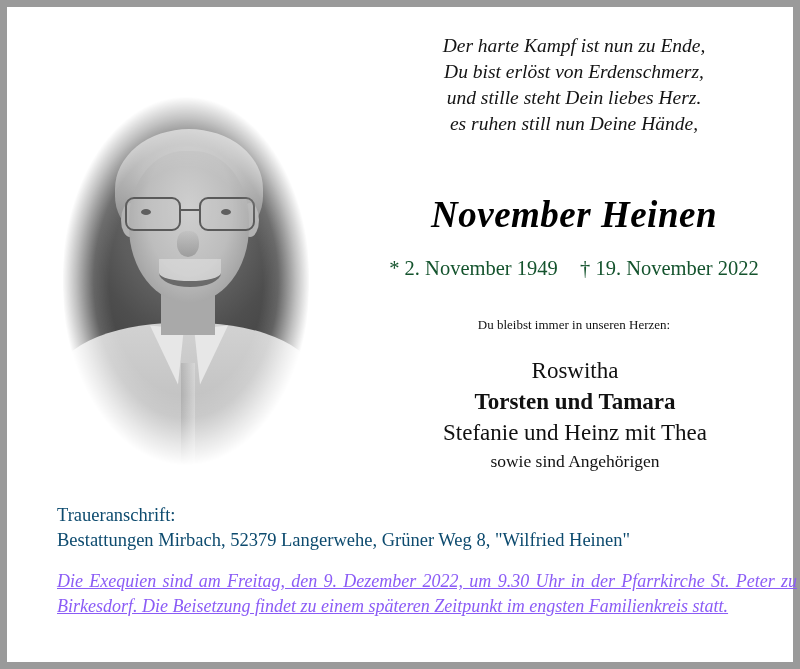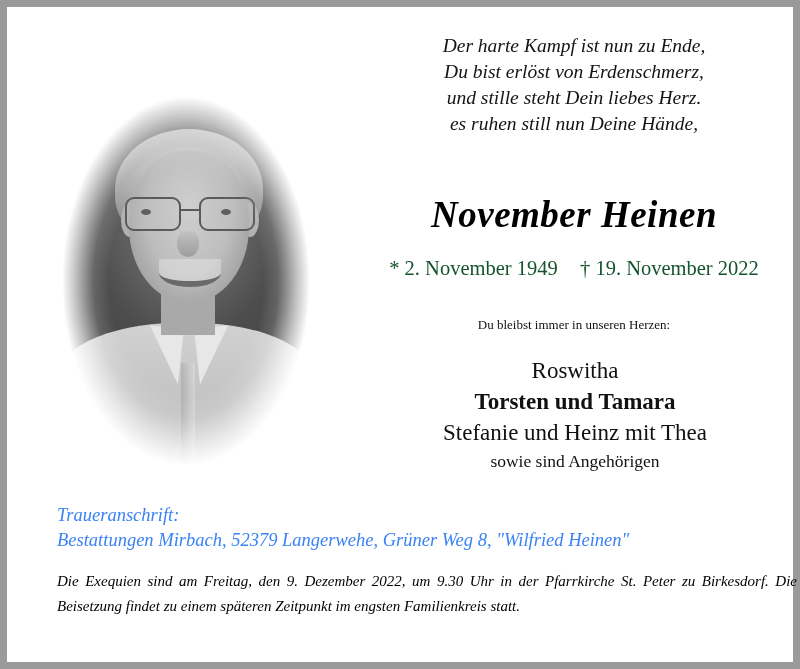--- a/index.html
+++ b/index.html
@@ -230,35 +230,35 @@
   .survivors .s2 { font-size: 23px; line-height: 31px; font-weight: bold; }
   .survivors .s3 { font-size: 23px; line-height: 31px; }
   .survivors .s4 { font-size: 17.5px; line-height: 26px; }
 
   
   .address {
     position: absolute;
     left: 30px;
     top: 496px;
     width: 740px;
-    font-style: italic;
     font-size: 18.5px;
     line-height: 25px;
-    color: #3b82f6;
+    color: #0c4a6e;
   }
   .notice {
     position: absolute;
     left: 30px;
     top: 562px;
     width: 740px;
     font-style: italic;
-    font-size: 15px;
+    font-size: 18px;
     line-height: 25px;
     text-align: justify;
-    color: #000000;
+    color: #8b5cf6;
+    text-decoration: underline;
   }
 </style>
 </head>
 <body>
 
 <div class="card">
   <div class="inner">
 
     <div class="portrait-wrap">
       <div class="portrait">

